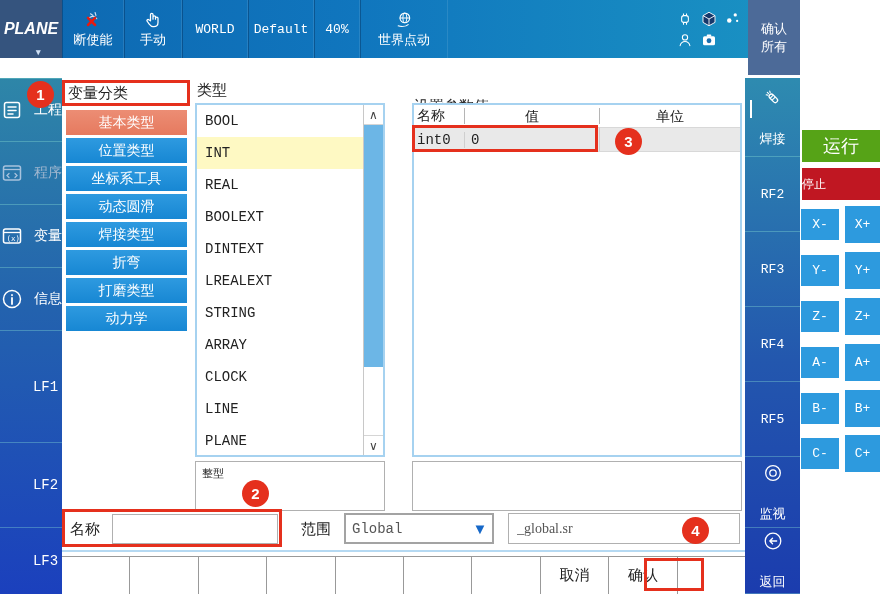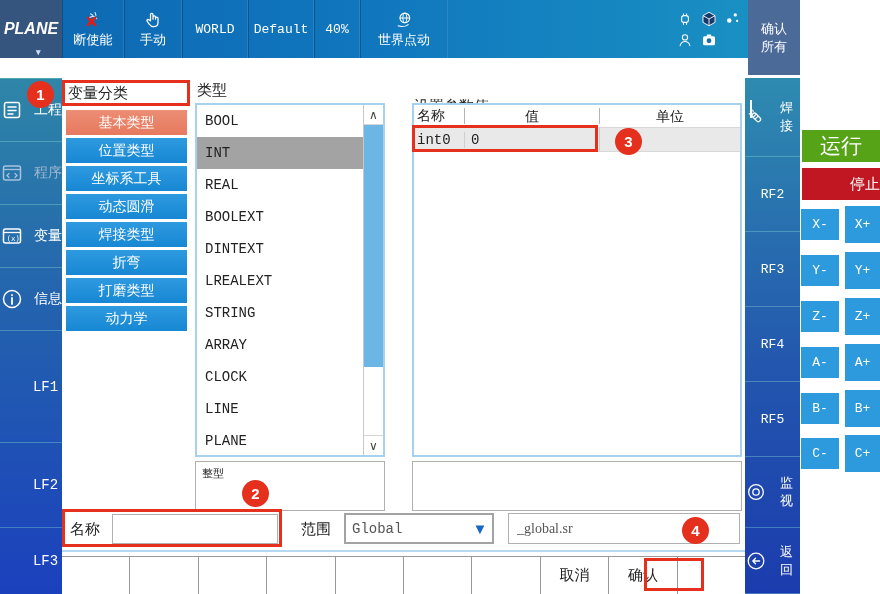--- a/index.html
+++ b/index.html
@@ -39,55 +39,55 @@
   .ls-item.dim { color:#9fb6cf; }
   .ls-fn { position:absolute; left:0; width:62px; display:flex; align-items:center; justify-content:center;
            color:#fff; font-family:"Liberation Mono","DejaVu Sans Mono",monospace; font-size:14px;
            border-top:1px solid rgba(140,230,215,.35);padding-left:29px; }
   .ls-project{top:0;height:63px}.ls-program{top:63px;height:63px}.ls-variable{top:126px;height:63px}.ls-info{top:189px;height:63px}
   .ls-lf1{top:252px;height:112px}.ls-lf2{top:364px;height:85px}.ls-lf3{top:449px;height:67px}
 
   
   .right-nav { position:absolute; left:745px; top:78px; width:55px; height:516px;
                background:linear-gradient(180deg,#2e8bb0 0%,#2357ae 55%,#1b3cae 100%); }
-  .rn-item { position:absolute; left:0; width:55px; display:flex; flex-direction:row; align-items:center;
-             justify-content:center; gap:13px; color:#fff; font-size:13px;
+  .rn-item { position:absolute; left:0; width:55px; display:flex; flex-direction:column; align-items:center;
+             justify-content:center; gap:21px; color:#fff; font-size:13px;
              border-bottom:1px solid rgba(140,230,215,.35); }
   .rn-item svg { width:22px; height:22px; }
   .rn-item .rf { font-family:"Liberation Mono","DejaVu Sans Mono",monospace; font-size:13px; }
   .rn-weld{top:0;height:79px; position:absolute;}
   .rn-weld .active-bar { position:absolute; left:5px; top:22px; width:2px; height:18px; background:#fff; }
   .rn-rf2{top:79px;height:75px}.rn-rf3{top:154px;height:75px}.rn-rf4{top:229px;height:75px}.rn-rf5{top:304px;height:75px}
   .rn-watch{top:379px;height:71px}.rn-back{top:450px;height:66px}
 
   
   .jog-run  { position:absolute; left:802px; top:130px; width:78px; height:32px; background:#56a317;
-              color:#fff; font-size:21px; display:flex; align-items:center; justify-content:center; }
+              color:#fff; font-size:18px; display:flex; align-items:center; justify-content:center; }
   .jog-stop { position:absolute; left:802px; top:168px; width:78px; height:32px; background:#c01722;
-              color:#fff; font-size:15px; display:flex; align-items:center; justify-content:flex-end; }
+              color:#fff; font-size:12px; display:flex; align-items:center; justify-content:flex-start; }
   .jog-btn { position:absolute; background:#2d9ade; color:#fff; display:flex; align-items:center;
              justify-content:center; font-family:"Liberation Mono","DejaVu Sans Mono",monospace; font-size:13px; }
   .jog-minus { left:801px; width:38px; height:31px; }
   .jog-plus  { left:845px; width:35px; height:37px; }
 
   
   .cat-title-box { position:absolute; left:62px; top:80px; width:128px; height:26px; background:#fff;
                    border:3px solid #e5301d; font-size:15px; display:flex; align-items:center; padding-left:3px; }
   .cat-btn { position:absolute; left:66px; width:121px; height:25px; color:#fff; font-size:14px;
              display:flex; align-items:center; justify-content:center;
              background:linear-gradient(180deg,#2e9ae0,#1787d3); }
   .cat-btn.selected { background:linear-gradient(180deg,#ec8d74,#e67a5f); }
 
   
   .type-title { position:absolute; left:197px; top:81px; font-size:15px; }
   .type-list { position:absolute; left:195px; top:103px; width:190px; height:354px; background:#fff;
                border:2px solid #a6d2f0; }
   .type-item { height:32px; display:flex; align-items:center; padding-left:8px;
                font-family:"Liberation Mono","DejaVu Sans Mono",monospace; font-size:14px; width:166px; }
-  .type-item.selected { background:#a3a3a3; }
+  .type-item.selected { background:#fef9c3; }
   .tl-scrollbar { position:absolute; right:0; top:0; bottom:0; width:20px; border-left:1px solid #c8c8c8; background:#fff; }
   .tl-arrow { position:absolute; left:0; width:19px; height:20px; background:#fff; color:#444; font-size:12px;
               display:flex; align-items:center; justify-content:center; }
   .tl-up { top:0; border-bottom:1px solid #d5d5d5; }
   .tl-down { bottom:0; border-top:1px solid #d5d5d5; }
   .tl-thumb { position:absolute; left:0; top:20px; width:19px; height:242px; background:#6cb6e6; }
 
   
   .param-title { position:absolute; left:414px; top:97px; font-size:15px; }
   .param-panel { position:absolute; left:412px; top:103px; width:330px; height:354px; background:#fff;

